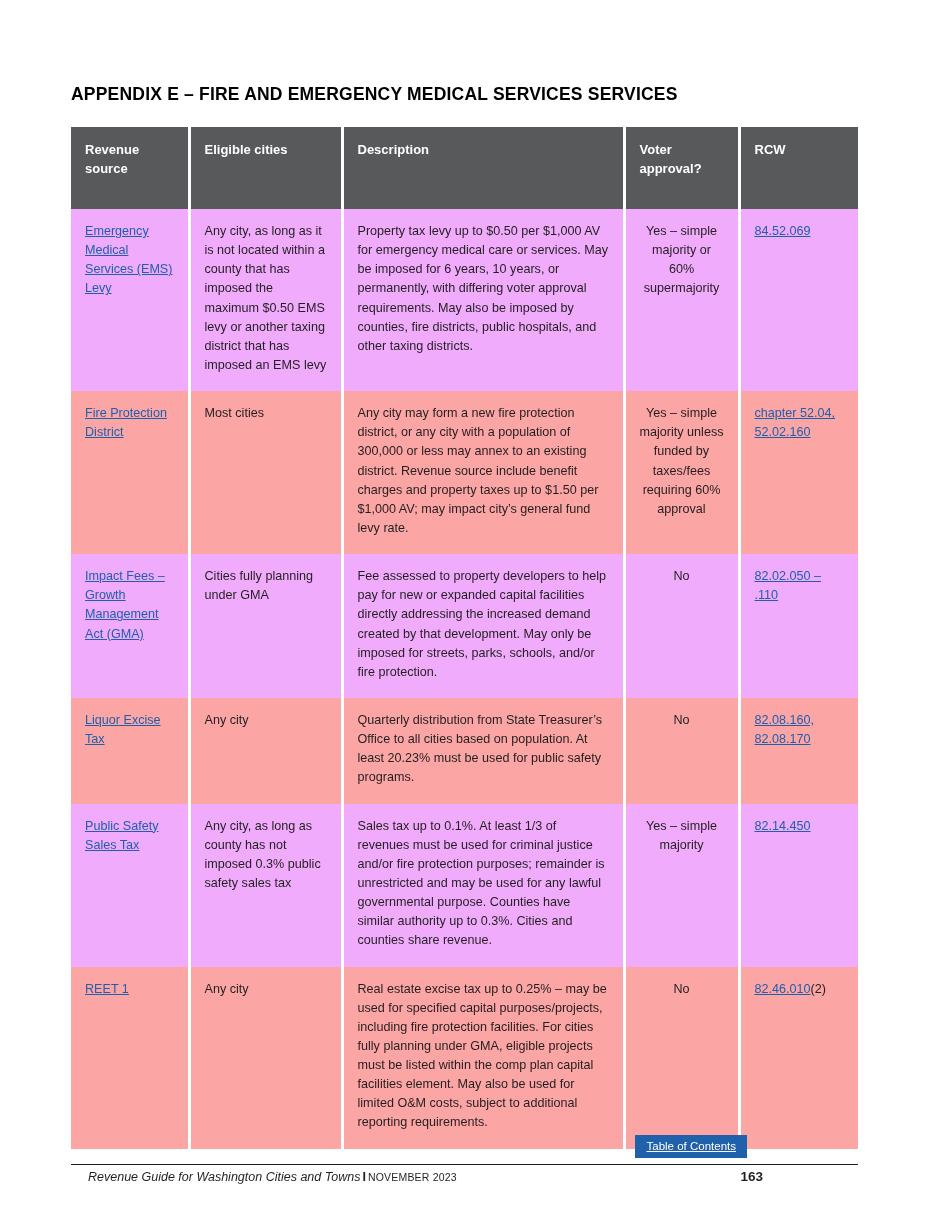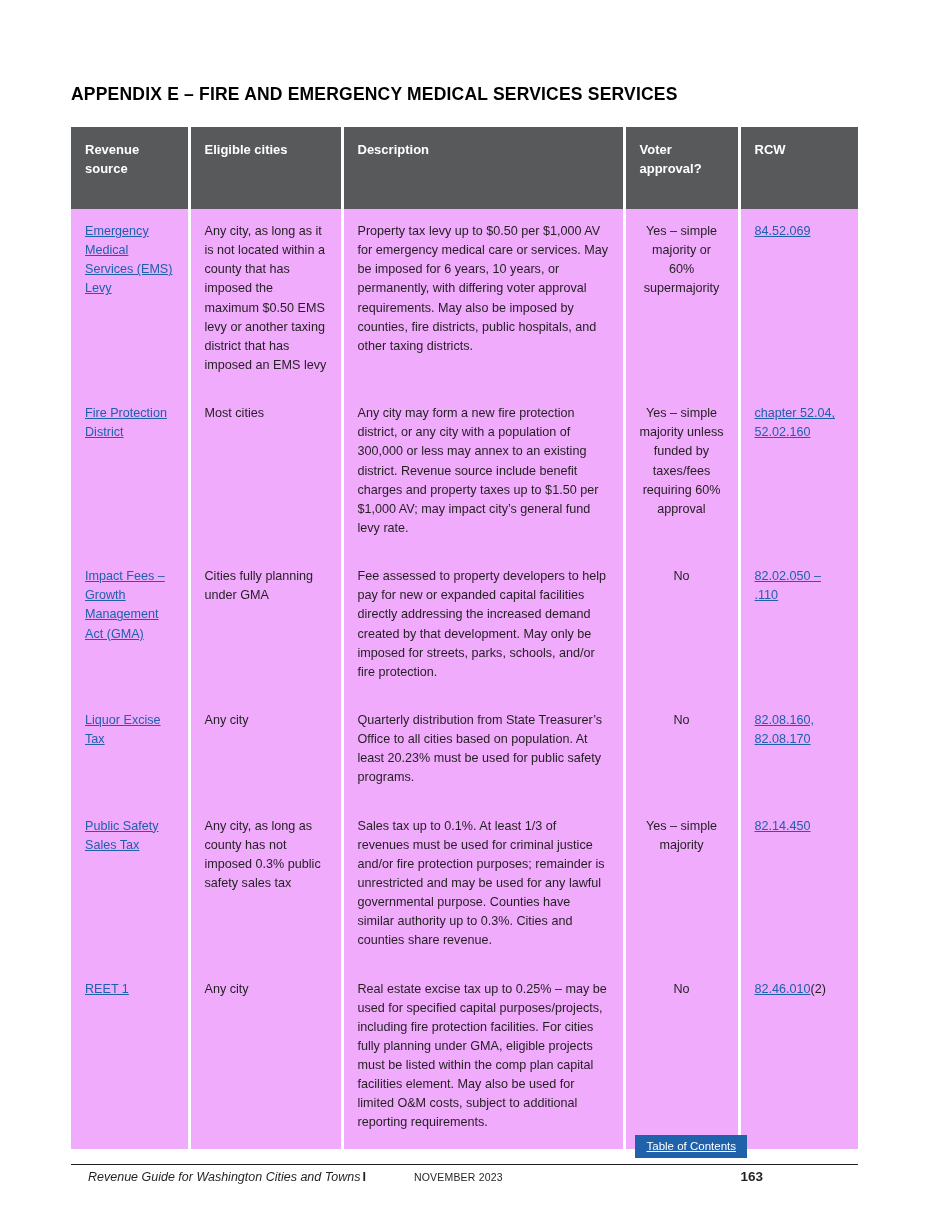--- a/index.html
+++ b/index.html
@@ -62,21 +62,21 @@
 
   .rev-table tbody td {
     font-size: 12.6px;
     line-height: 1.52;
     vertical-align: top;
     padding: 13px 14px 16px 14px;
     border-right: 3px solid #ffffff;
     background: #f0abfc;
   }
   .rev-table tbody td:last-child { border-right: none; }
-  .rev-table tbody tr.shaded td { background: #f0abfc; }
+  .rev-table tbody tr.shaded td { background: #fca5a5; }
   .rev-table tbody tr.shaded td { border-right-color: #ffffff; }
 
   td.center { text-align: center; }
 
   .lnk {
     color: #1f5fad;
     text-decoration: underline;
     cursor: pointer;
   }
   .plain { color: #231f20; text-decoration: none; }
@@ -116,21 +116,20 @@
   }
   .footer-text .sep {
     font-weight: bold;
     font-style: normal;
     padding: 0 2px;
   }
   .footer-text .date {
     font-size: 10.5px;
     letter-spacing: 0.2px;
     font-style: normal;
-    margin-left: 46px;
   }
   .page-number {
     position: absolute;
     right: 80px;
     top: 1169px;
     font-size: 13.5px;
     font-weight: bold;
     color: #231f20;
   }
 </style>

